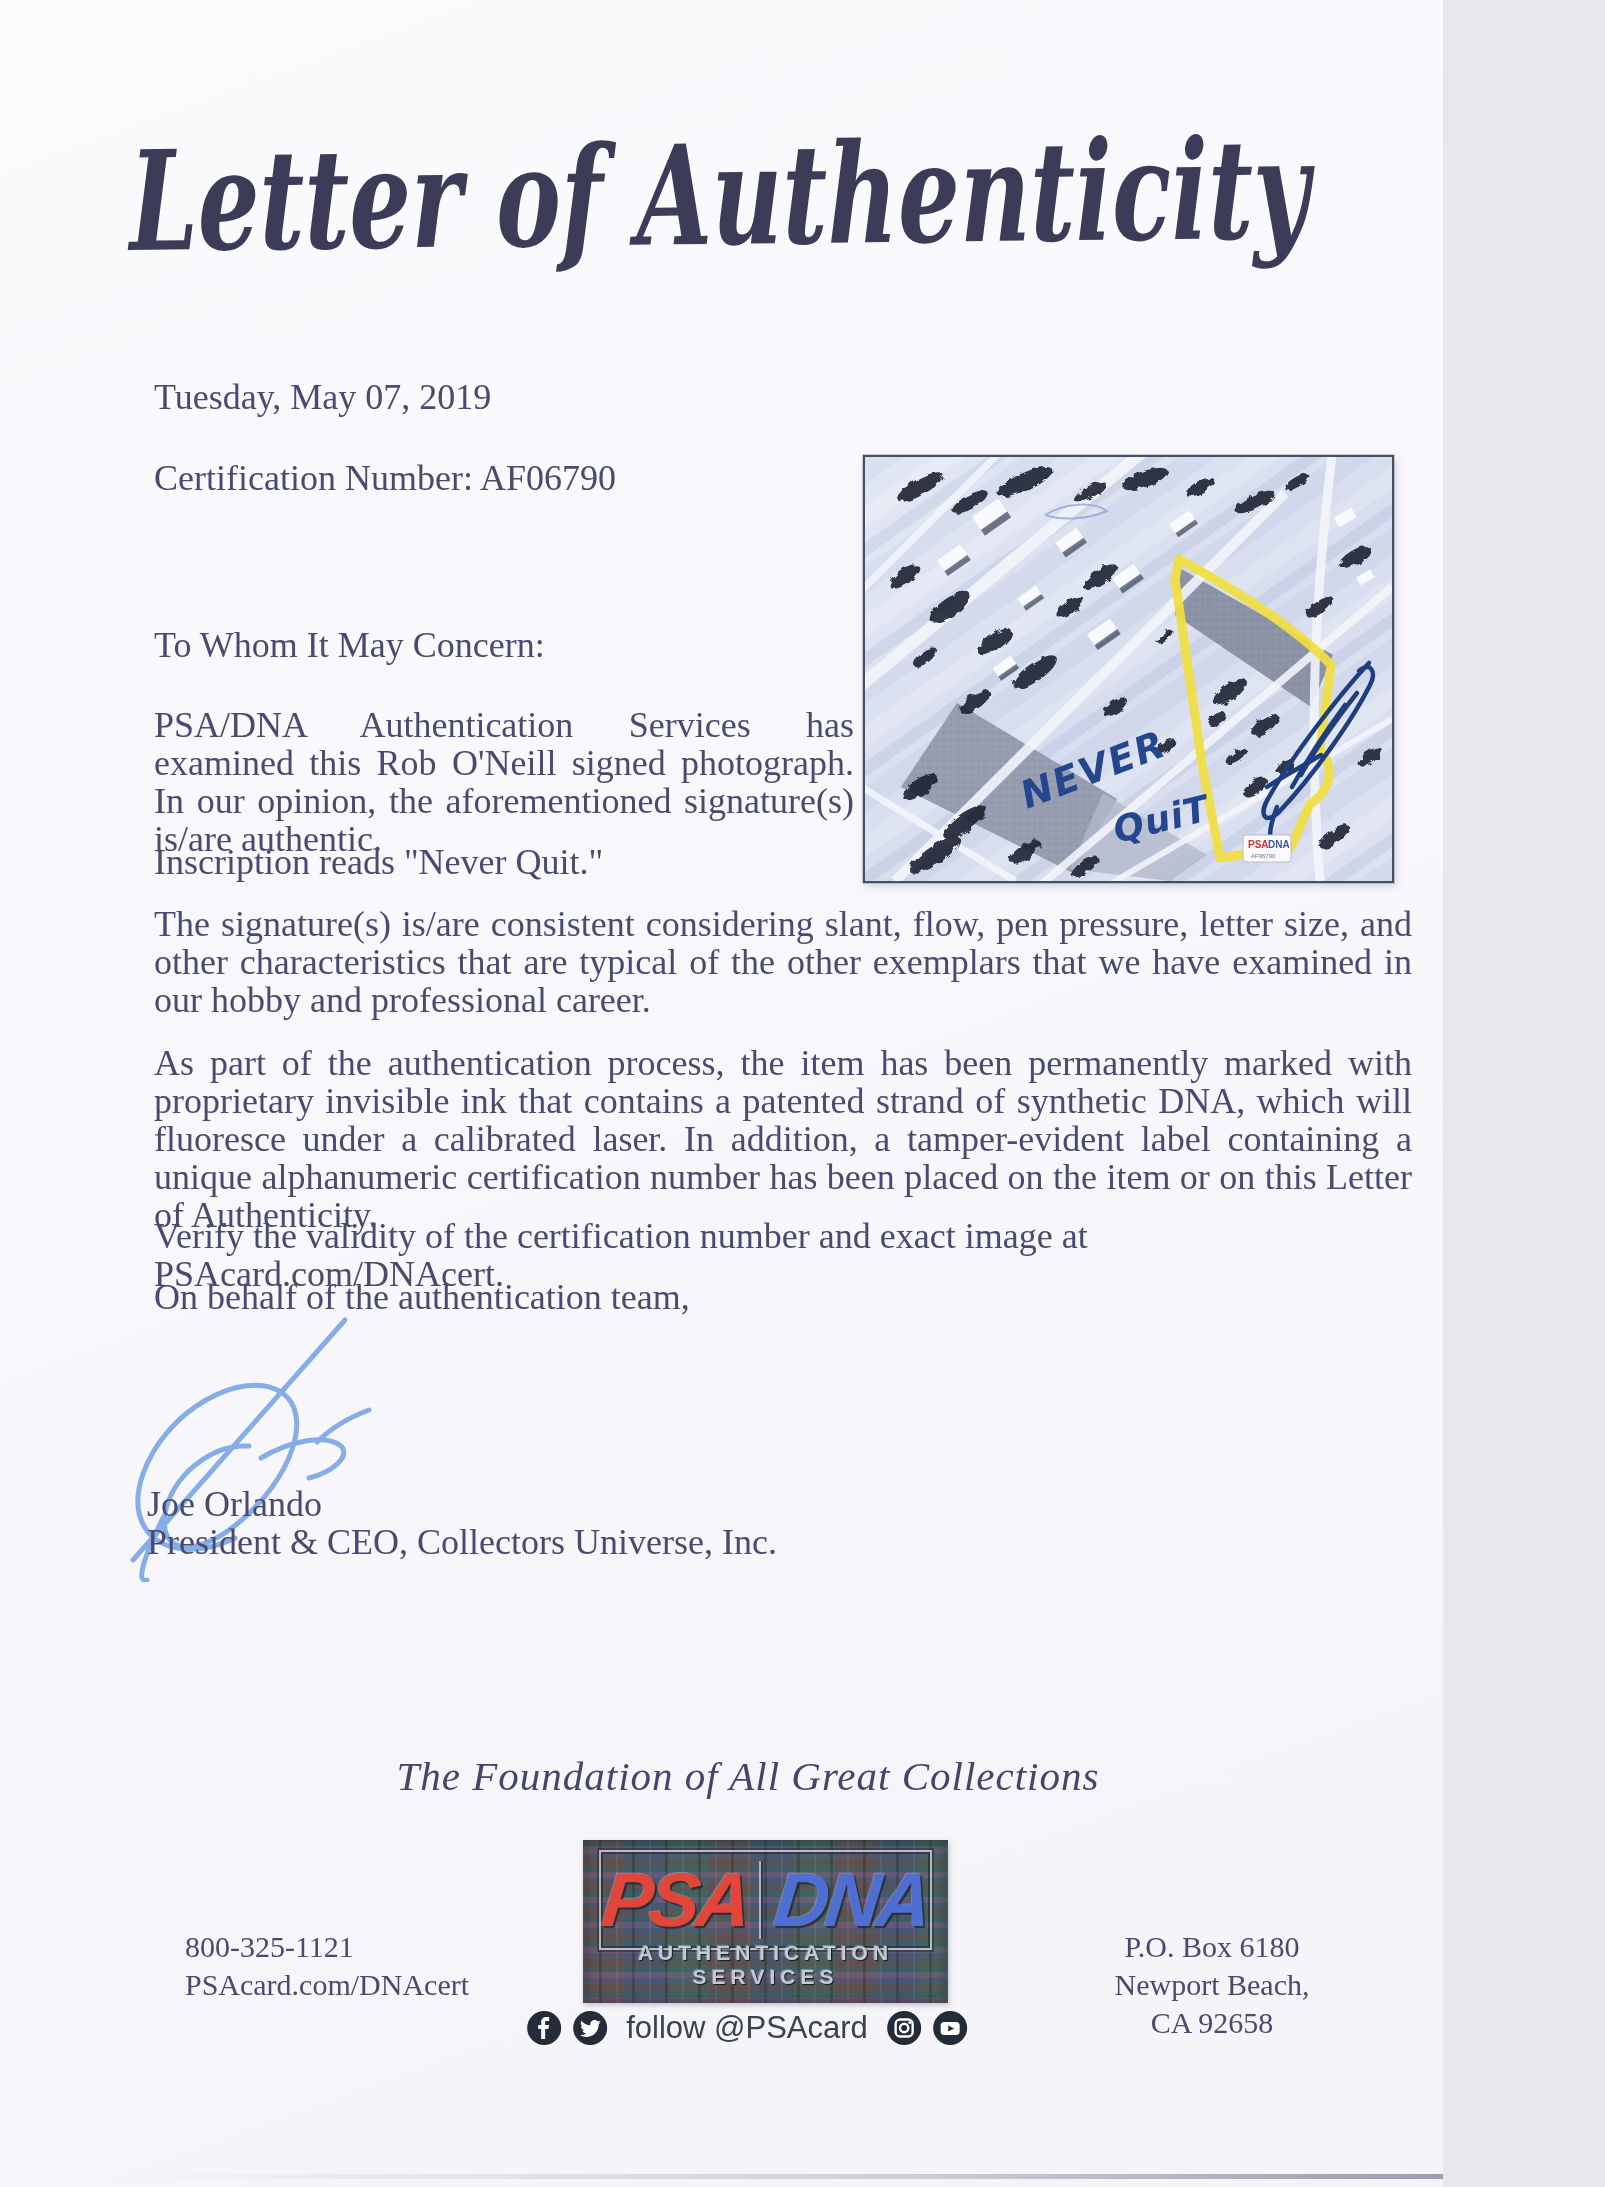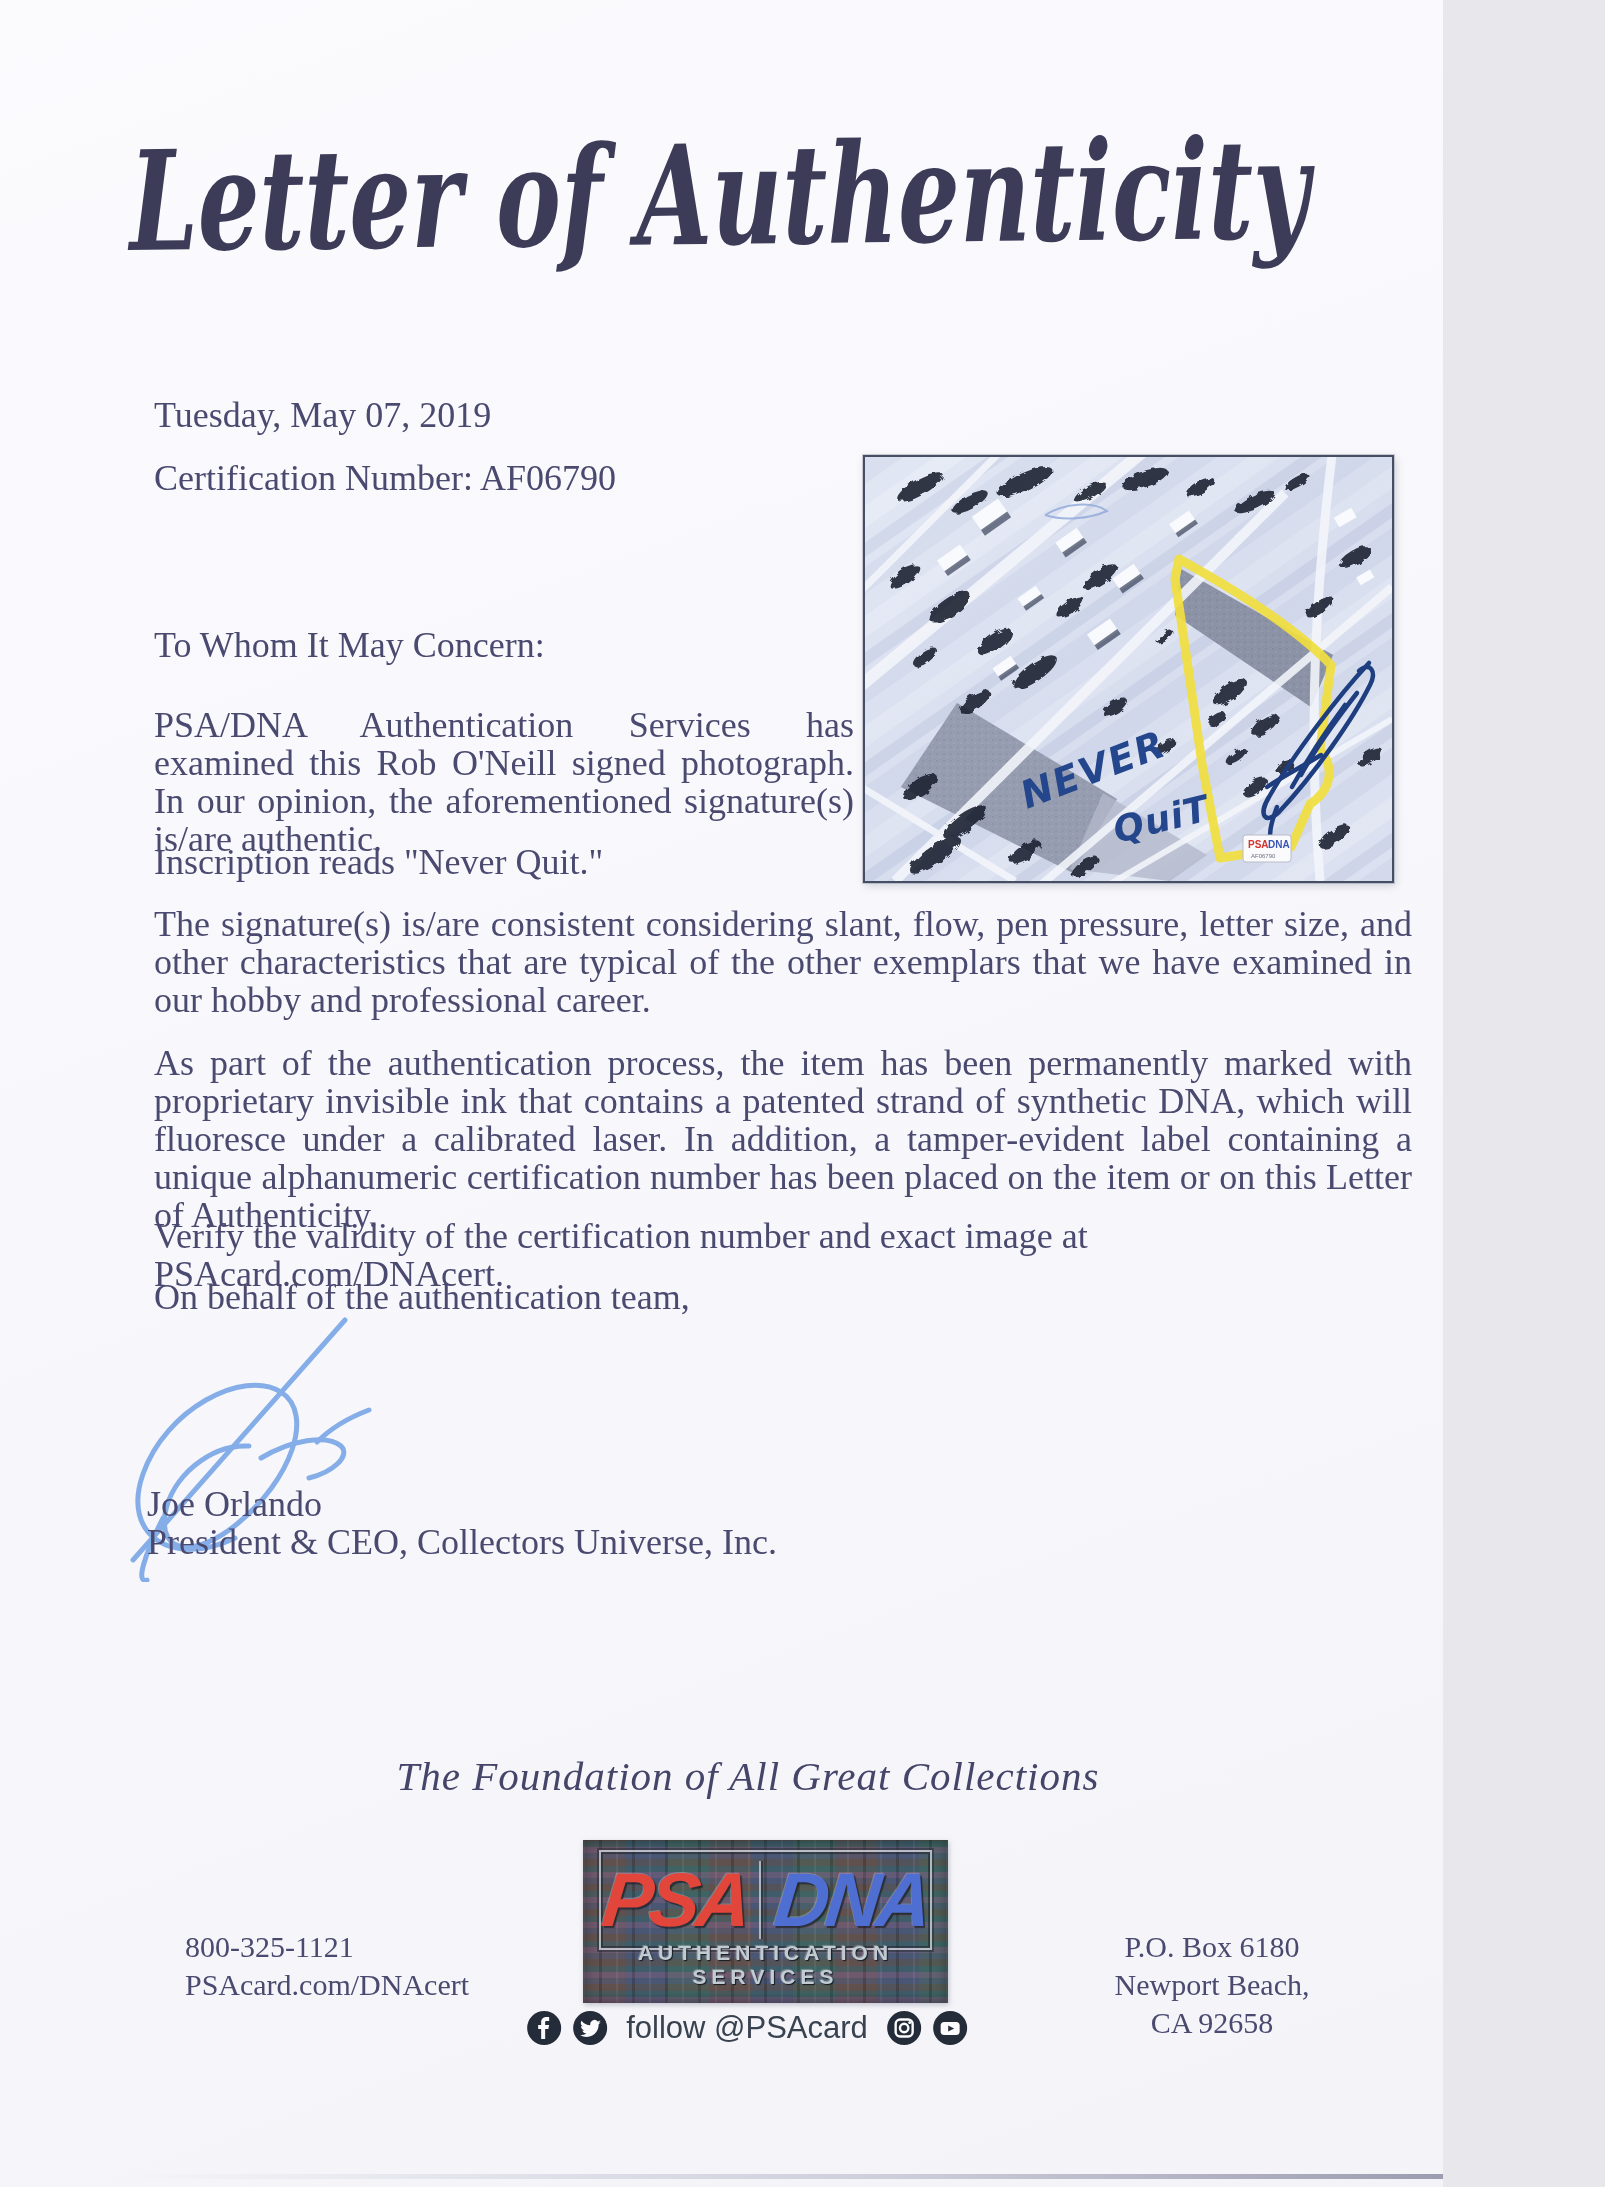--- a/index.html
+++ b/index.html
@@ -5,21 +5,21 @@
   html,body{margin:0;padding:0;background:#e8e8ec;}
   #page{
     position:relative;width:1443px;height:2187px;overflow:hidden;
     background:linear-gradient(160deg,#fbfbfe 0%,#f8f8fc 45%,#f3f3f8 100%);
     font-family:"Liberation Serif",serif;color:#4a4a70;
   }
   .abs{position:absolute;}
   .body-text{font-size:36px;line-height:38px;color:#4a4a70;}
   .just{text-align:justify;}
   #title-svg{left:105px;top:55px;}
-  #date-line{left:154px;top:396px;}
+  #date-line{left:154px;top:378px;}
   #cert-line{left:154px;top:459px;text-align:center;}
   #salutation{left:154px;top:626px;}
   #para-examined{left:154px;top:706px;width:700px;}
   #para-inscription{left:154px;top:843px;}
   #para-consistent{left:154px;top:905px;width:1258px;}
   #para-process{left:154px;top:1044px;width:1258px;}
   #para-verify{left:154px;top:1217px;}
   #para-closing{left:154px;top:1278px;}
   #signer-name{left:147px;top:1485px;}
   #signer-title{left:147px;top:1523px;}

